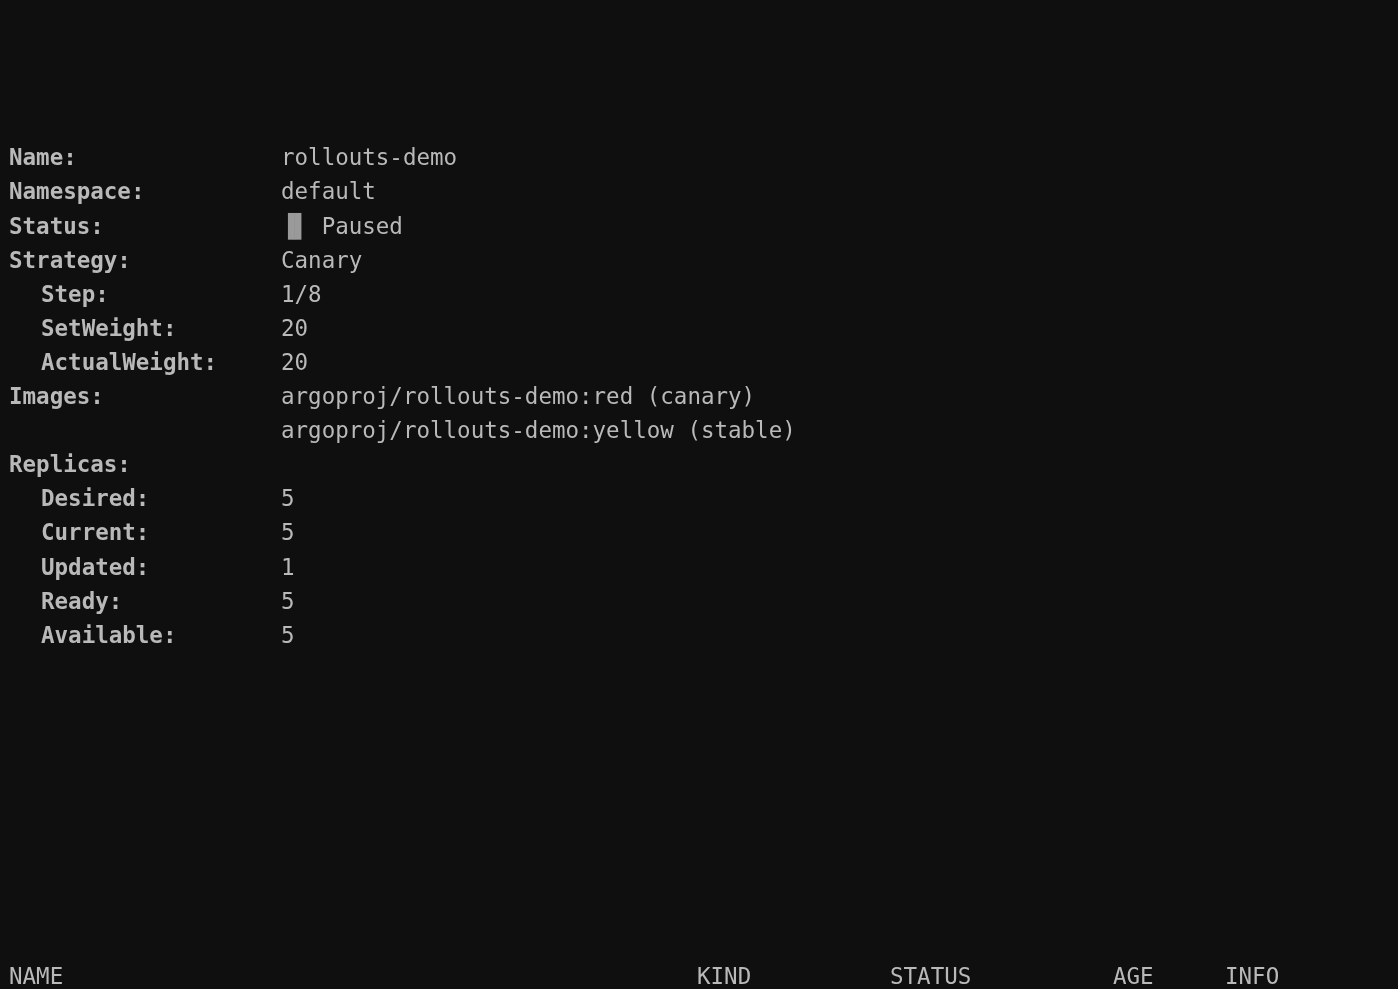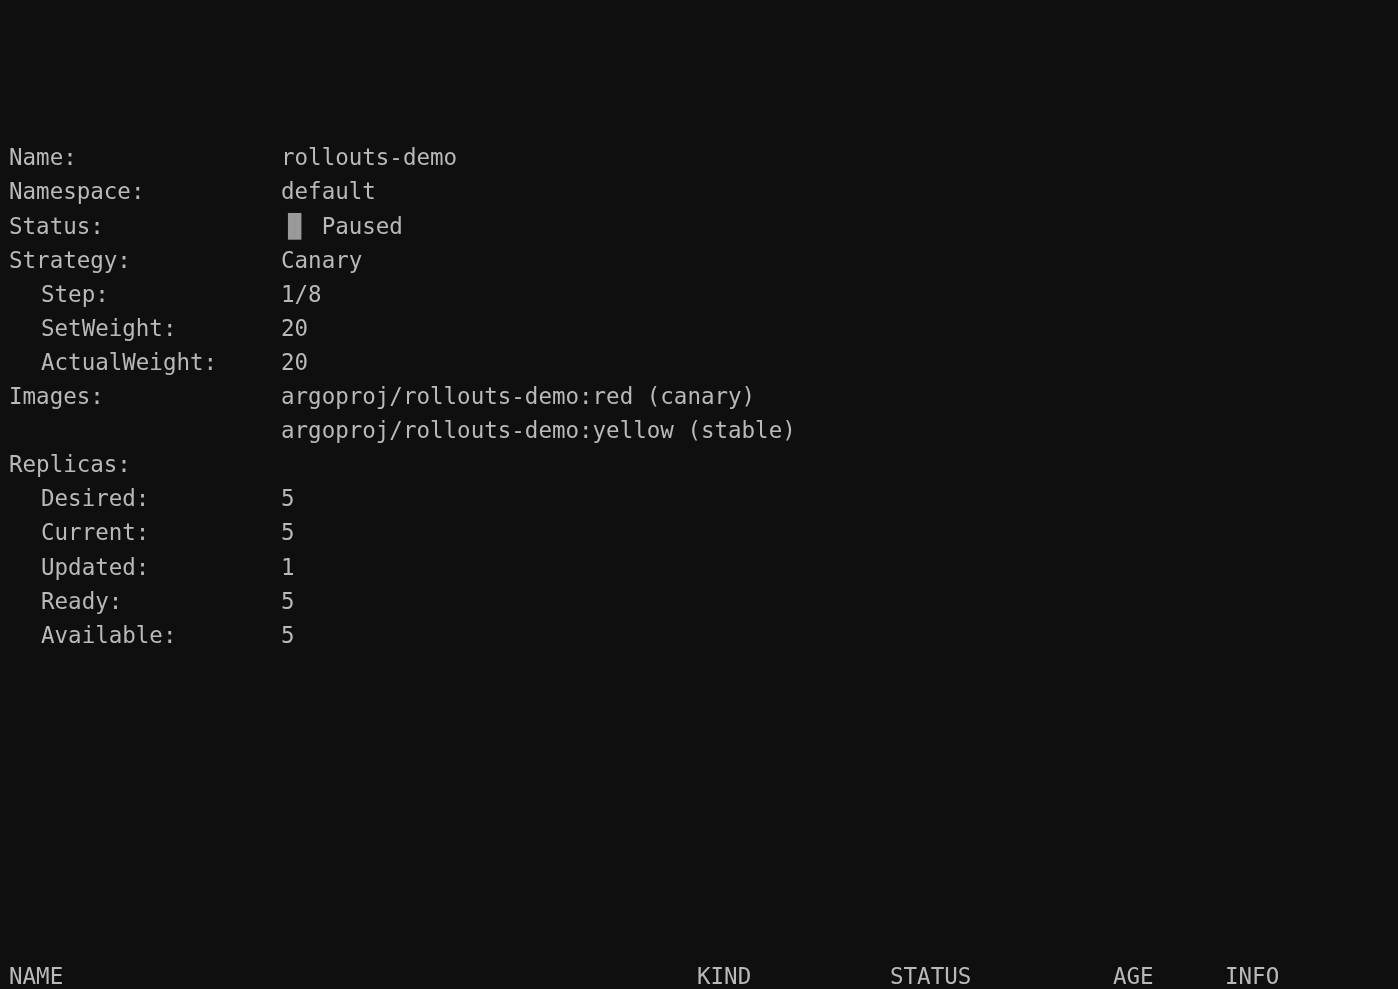--- a/index.html
+++ b/index.html
@@ -20,21 +20,21 @@
 
   #term {
     padding: 4px 0 0 9px;
     white-space: pre;
   }
 
   .row { height: 34.1px; position: relative; }
 
   
   .kv { display: block; }
-  .k { display: inline-block; width: 272px; }
+  .k { display: inline-block; width: 272px; font-weight: bold; }
   .k.ind { padding-left: 32px; width: 240px; }
   .v { display: inline-block; }
 
   
   .gray   { color: #b9b9b9; }
   .dim    { color: #9a9a9a; }
 
   
   .trow { position: relative; height: 34.1px; }
   .c-name   { position: absolute; left: 0px;    top: 0; }

